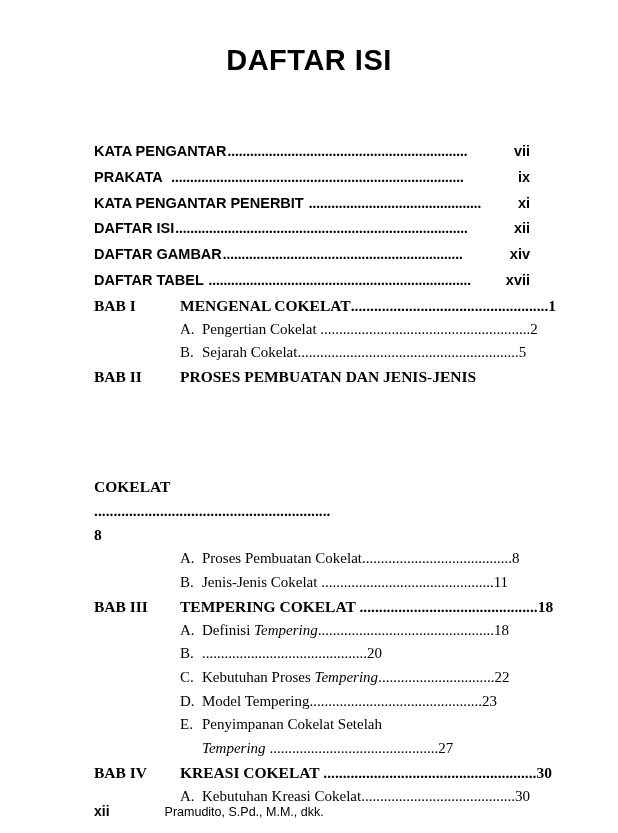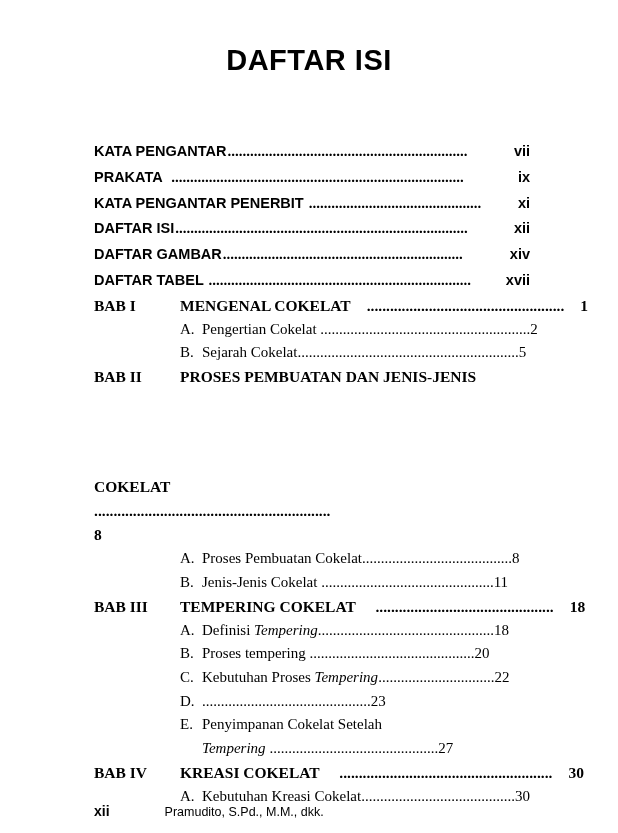--- a/index.html
+++ b/index.html
@@ -85,21 +85,20 @@
     line-height: 1.55;
   }
   .chap-label {
     flex: 0 0 86px;
     white-space: pre;
   }
   .chap-body {
     flex: 1 1 auto;
     display: flex;
     align-items: flex-end;
-    gap: 16px;
   }
   .chap-title {
     white-space: pre;
   }
   .chap-cont {
     display: flex;
     align-items: baseline;
     font-family: "Liberation Serif", serif;
     font-weight: bold;
     font-size: 15.5px;
@@ -282,34 +281,34 @@
       <div class="sub-row">
         <span class="indent"></span>
         <span class="marker">A.</span>
         <span class="stext">Definisi <em>Tempering</em></span>
         <span class="leader">...............................................</span>
         <span class="pg">18</span>
       </div>
       <div class="sub-row">
         <span class="indent"></span>
         <span class="marker">B.</span>
-        <span class="stext">Proses tempering </span>
         <span class="leader">............................................</span>
         <span class="pg">20</span>
       </div>
       <div class="sub-row">
         <span class="indent"></span>
         <span class="marker">C.</span>
         <span class="stext">Kebutuhan Proses <em>Tempering</em></span>
         <span class="leader">...............................</span>
         <span class="pg">22</span>
       </div>
       <div class="sub-row">
         <span class="indent"></span>
         <span class="marker">D.</span>
+        <span class="stext">Model Tempering.</span>
         <span class="leader">.............................................</span>
         <span class="pg">23</span>
       </div>
       <div class="sub-row">
         <span class="indent"></span>
         <span class="marker">E.</span>
         <span class="stext">Penyimpanan Cokelat Setelah</span>
       </div>
       <div class="sub-cont">
         <span class="indent"></span>

